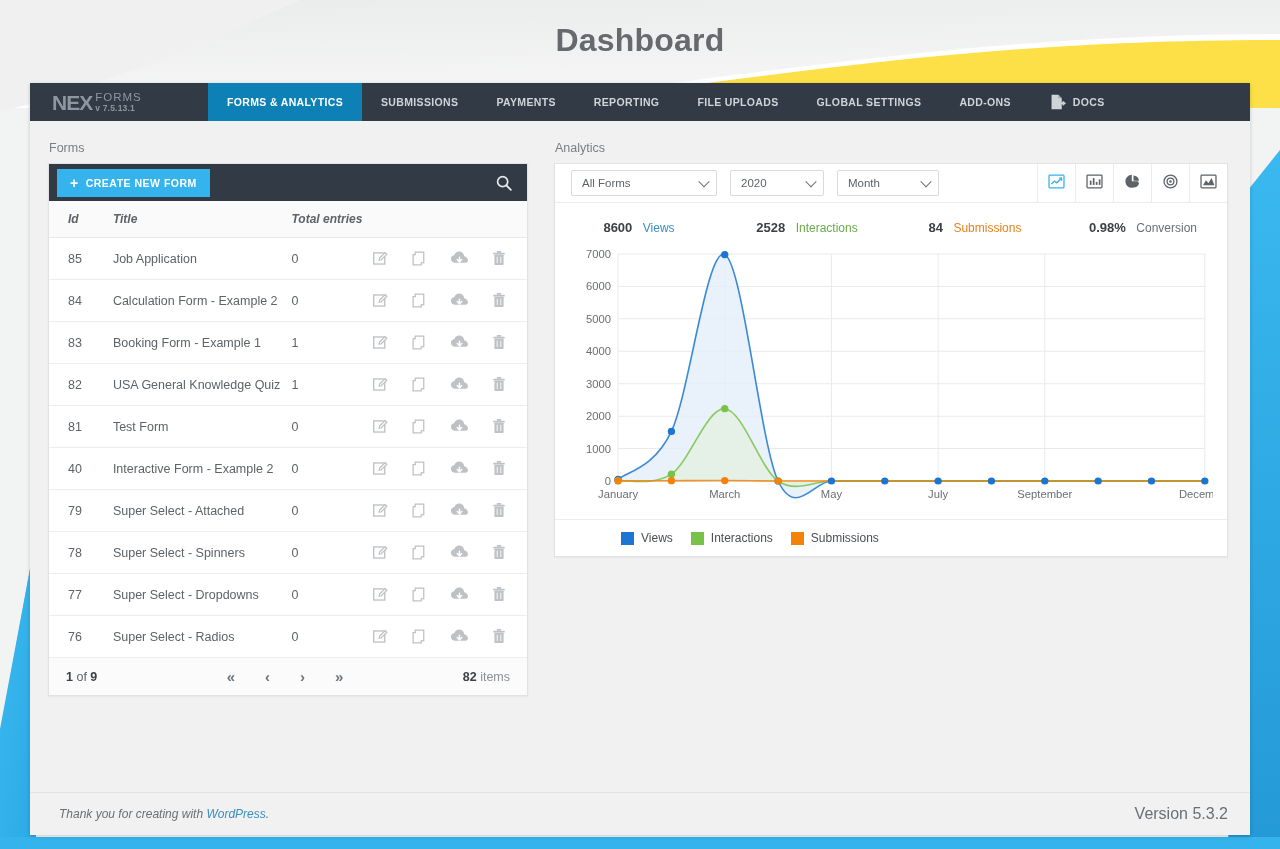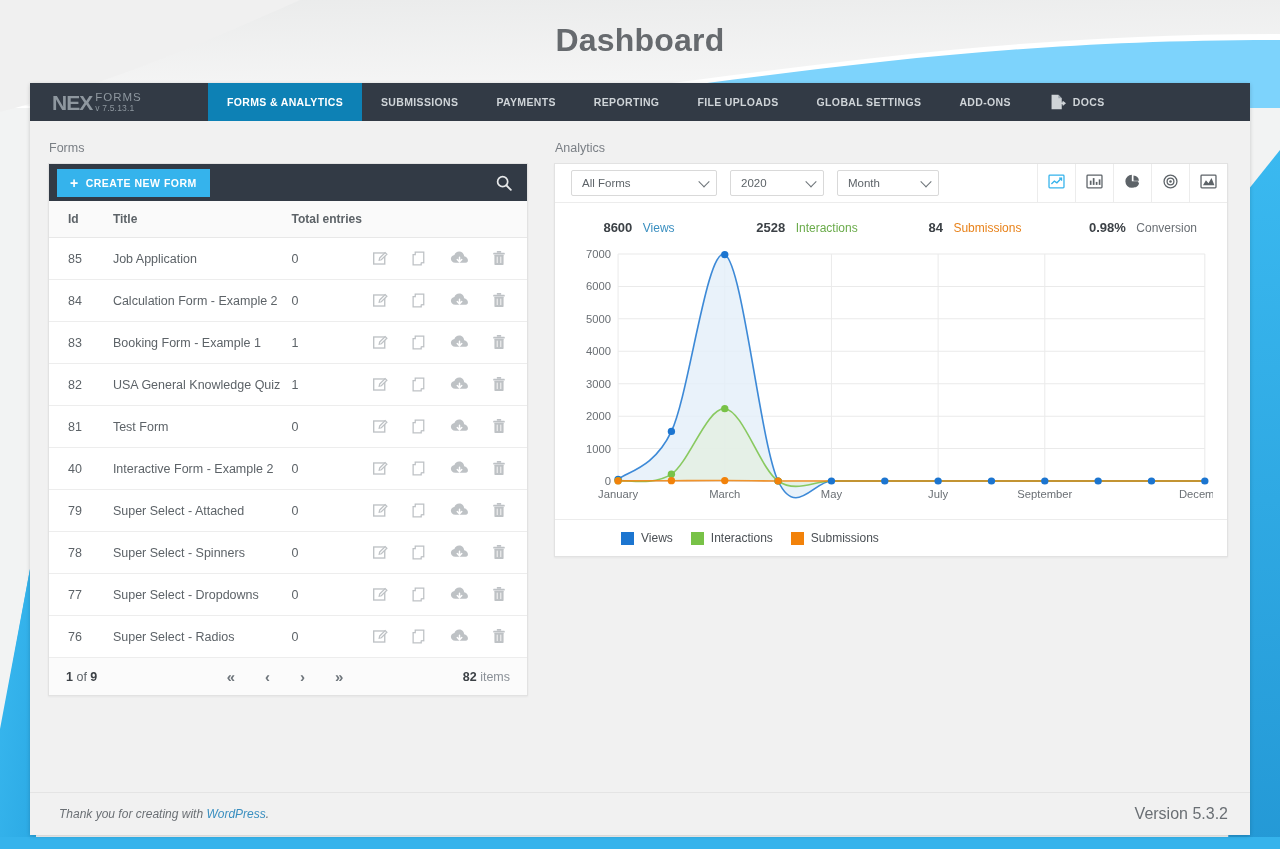--- a/index.html
+++ b/index.html
@@ -4,21 +4,21 @@
 <style>
   html, body {
     margin: 0; padding: 0;
     width: 1280px; height: 849px;
     overflow: hidden;
     font-family: "Liberation Sans", sans-serif;
   }
   #page {
     position: relative;
     width: 1280px; height: 849px;
-    background: #7dd3fc;
+    background: #fde047;
     overflow: hidden;
   }
   
   .bg-grey-wave {
     position: absolute; left: 0; top: 0;
     width: 1280px; height: 849px;
     z-index: 0;
   }
   .blue-right {
     position: absolute; right: 0; top: 0;
@@ -73,21 +73,21 @@
     color: #8e979f;
     font-family: "Liberation Sans", sans-serif;
     line-height: 1;
   }
   .brand-right { margin-left: 3px; line-height: 1; }
   .brand-forms {
     font-size: 11.5px; color: #8e979f; letter-spacing: 1px;
     display: block; font-family: "Liberation Sans", sans-serif;
   }
   .brand-ver {
-    font-size: 8.5px; color: #8e979f; font-weight: normal;
+    font-size: 8.5px; color: #8e979f; font-weight: bold;
     display: block; letter-spacing: 0.2px;
   }
   .nav-item {
     display: flex; align-items: center; justify-content: center;
     padding: 0 19px;
     font-size: 10.5px; font-weight: bold; letter-spacing: 0.35px;
     color: #cfd4d8;
     cursor: pointer;
     white-space: nowrap;
   }
@@ -133,20 +133,21 @@
   }
   .plus-ico { font-size: 14px; font-weight: bold; line-height: 1; }
   .search-ico { cursor: pointer; display: flex; padding-right: 4px; }
   table.forms-table { width: 100%; border-collapse: collapse; }
   table.forms-table th {
     text-align: left;
     font-size: 12px; font-weight: bold; color: #5d6368;
     padding: 11px 0 11px 0;
     background: #fafafa;
     border-bottom: 1px solid #e8e8e8;
+    font-style: italic;
   }
   table.forms-table td {
     font-size: 12.5px; color: #5d6368;
     padding: 12px 0;
     border-bottom: 1px solid #ededed;
   }
   .c-id { width: 52px; padding-left: 19px !important; }
   .c-title { width: 205px; }
   .c-entries { width: 90px; }
   .c-actions { text-align: right; padding-right: 16px !important; }

